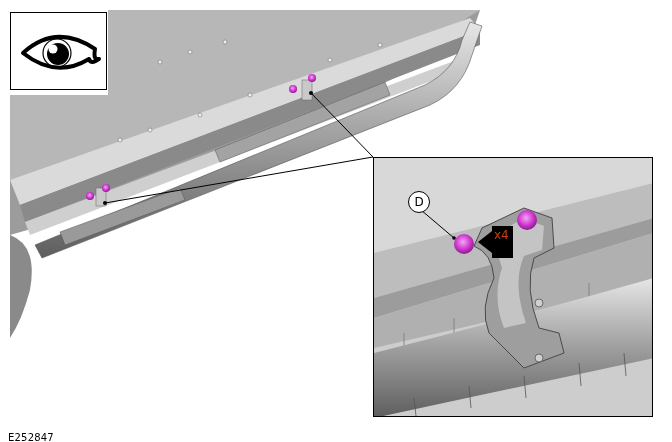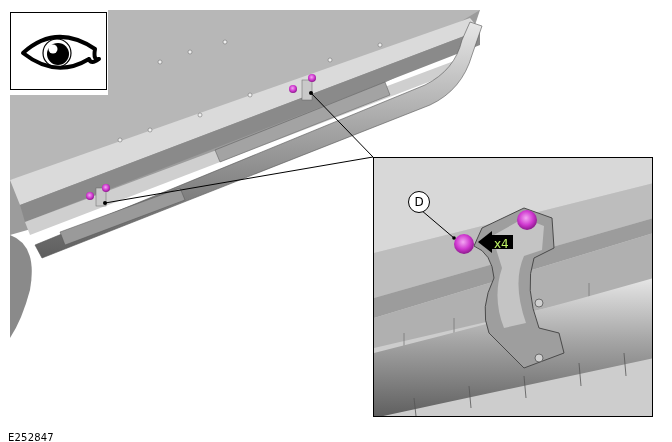--- a/index.html
+++ b/index.html
@@ -3,21 +3,21 @@
 <meta charset="utf-8">
 <style>
   html,body{margin:0;padding:0;background:#ffffff;}
   body{width:672px;height:442px;position:relative;overflow:hidden;font-family:"DejaVu Sans",sans-serif;}
   .stage{position:absolute;left:0;top:0;width:672px;height:442px;}
   .eye-box{position:absolute;left:10px;top:12px;width:97px;height:78px;border:1.5px solid #000;background:#fff;box-sizing:border-box;}
   .inset{position:absolute;left:373px;top:157px;width:280px;height:260px;border:1.5px solid #000;box-sizing:border-box;overflow:hidden;background:#cfcfcf;}
   .fig-id{position:absolute;left:8px;top:432px;font-size:10px;color:#000;font-family:"DejaVu Sans",sans-serif;letter-spacing:0.2px;text-align:center;}
   .callout{position:absolute;left:408px;top:191px;width:22px;height:22px;border:1.3px solid #000;border-radius:50%;background:#fff;box-sizing:border-box;display:flex;align-items:center;justify-content:center;font-size:12px;color:#000;font-family:"DejaVu Sans",sans-serif;}
   .qty{position:absolute;left:478px;top:232px;height:20px;display:flex;align-items:center;}
-  .qty-label{font-size:12px;color:#bef264;background:#000;padding:0 4px 0 2px;height:14px;line-height:18px;font-family:"DejaVu Sans",sans-serif;}
+  .qty-label{font-size:12px;color:#c2410c;background:#000;padding:0 4px 0 2px;height:32px;line-height:18px;font-family:"DejaVu Sans",sans-serif;}
 </style>
 </head>
 <body>
 
 <div class="stage">
 
   <svg width="672" height="442" viewBox="0 0 672 442" style="position:absolute;left:0;top:0;">
     <defs>
       <linearGradient id="body" x1="0" y1="0" x2="0" y2="1">
         <stop offset="0" stop-color="#8f8f8f"></stop>

